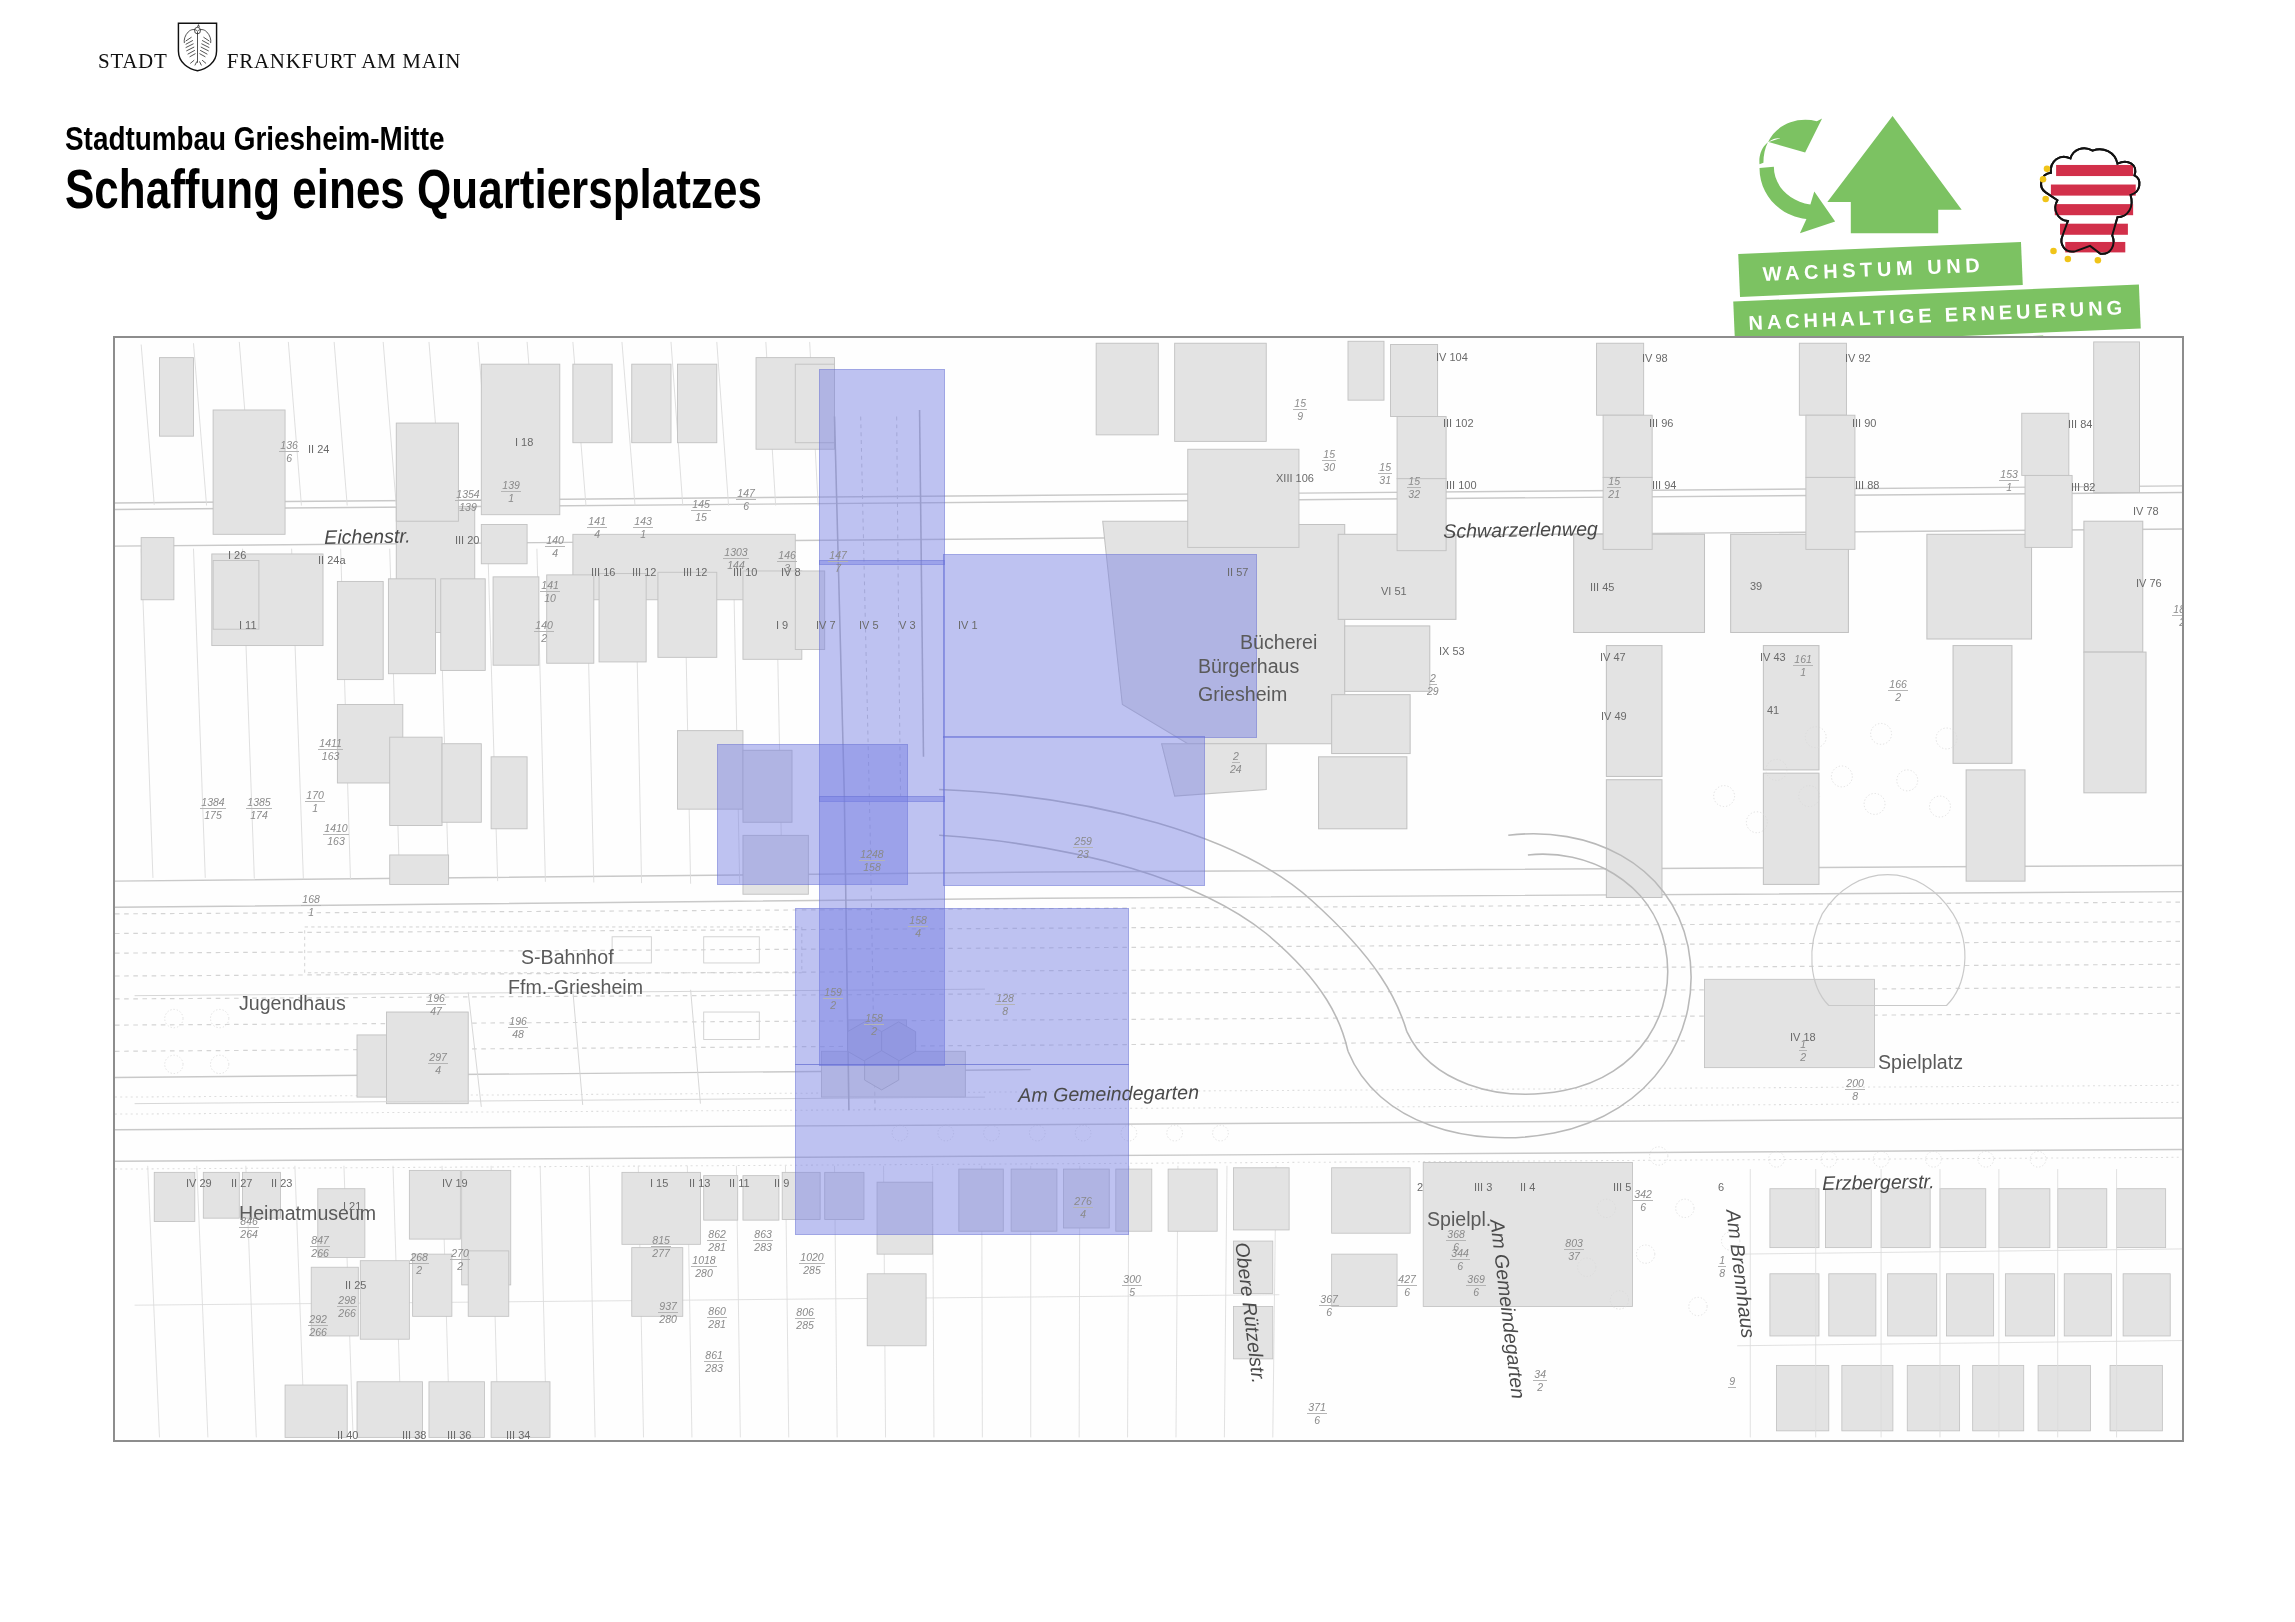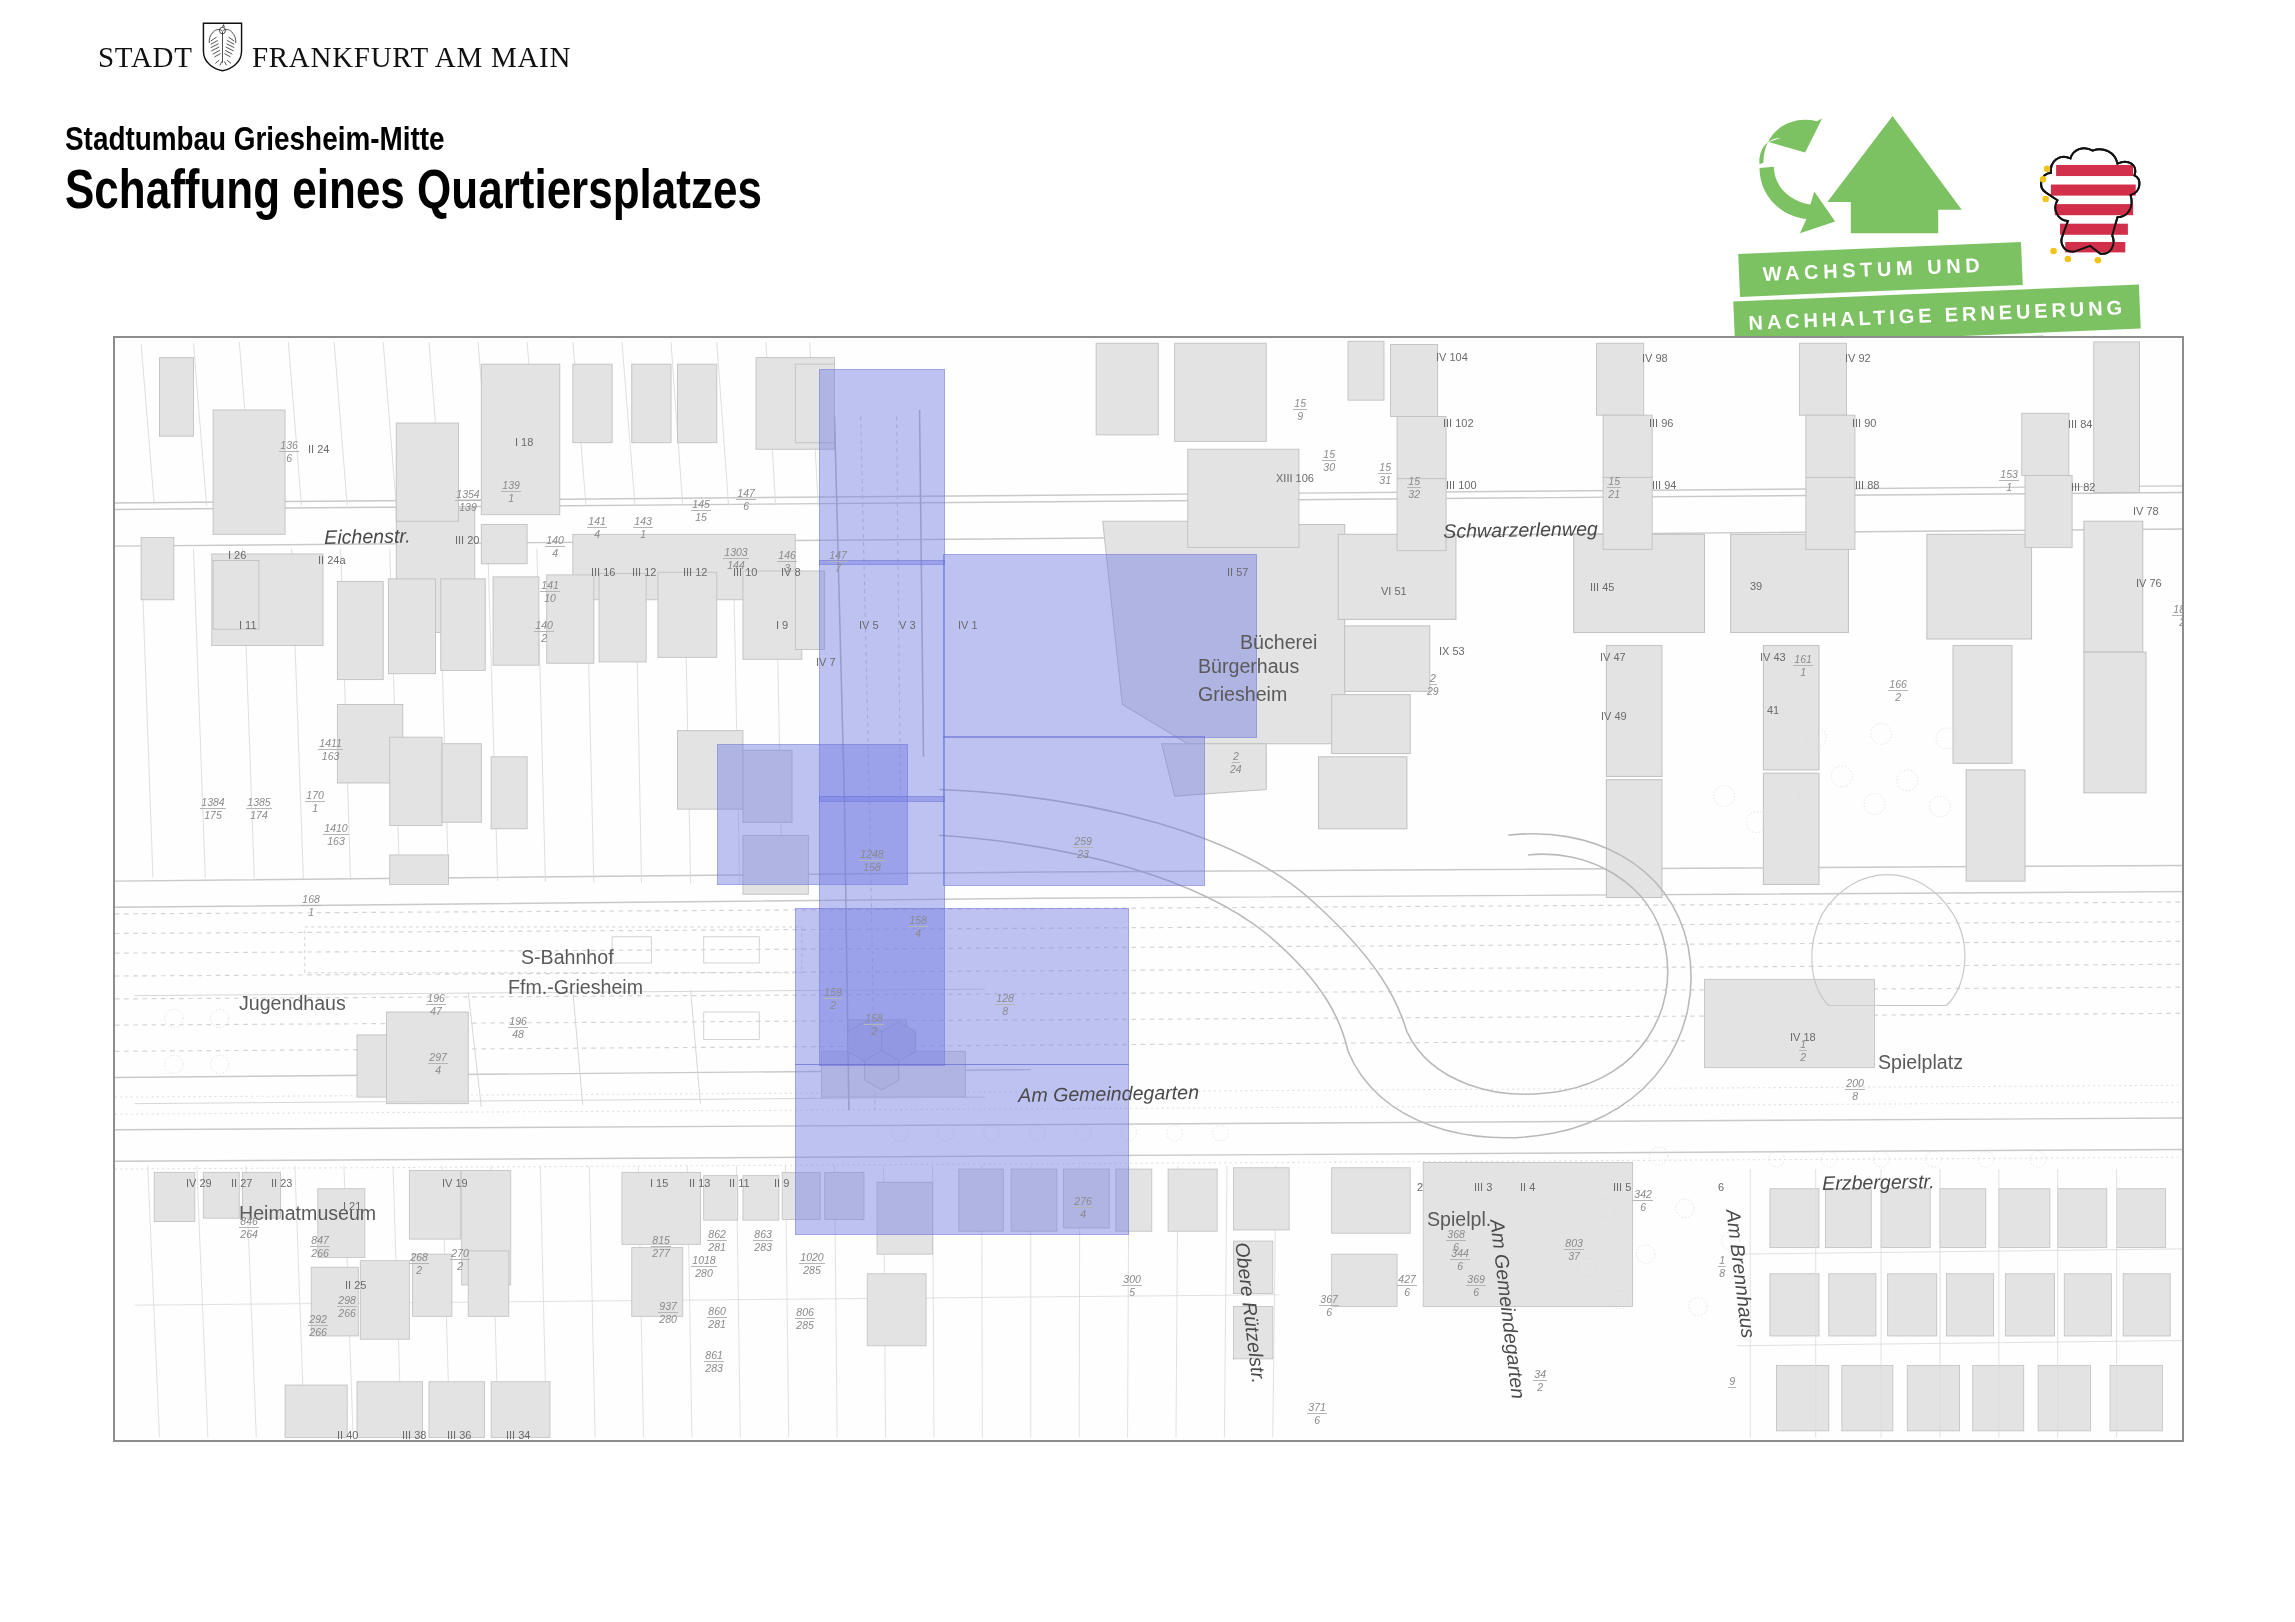--- a/index.html
+++ b/index.html
@@ -1,21 +1,21 @@
 <!DOCTYPE html>
 <html style="font-size:10.5px"><head>
 <meta charset="utf-8">
 <style>
   * { margin:0; padding:0; box-sizing:border-box; }
   html,body { width:2295px; height:1622px; background:#ffffff; font-family:"Liberation Sans", sans-serif; }
   .page { position:relative; width:2295px; height:1622px; background:#fff; overflow:hidden; }
 
   
   .city-logo { position:absolute; left:98px; top:25px; display:flex; align-items:flex-end; height:47px; }
-  .city-logo .w1, .city-logo .w2 { font-family:"Liberation Serif", serif; font-size:29px; letter-spacing:0.7px; color:#111; line-height:1; white-space:nowrap; }
+  .city-logo .w1, .city-logo .w2 { font-family:"Liberation Serif", serif; font-size:21px; letter-spacing:0.7px; color:#111; line-height:1; white-space:nowrap; }
   .crest { width:41px; height:50px; margin:0 9.2px 0 9.2px; position:relative; }
   .crest svg { display:block; }
 
   .title-sub { position:absolute; left:65px; top:119px; font-size:34px; font-weight:bold; color:#000;
                font-stretch:condensed; transform:scaleX(0.82); transform-origin:left center; white-space:nowrap; letter-spacing:0px; }
   .title-main { position:absolute; left:65px; top:157px; font-size:55px; font-weight:bold; color:#000;
                font-stretch:condensed; transform:scaleX(0.80); transform-origin:left center; white-space:nowrap; }
 
   
   .prog-logo { position:absolute; left:1734px; top:118px; width:458px; height:275px; }
@@ -514,21 +514,21 @@
           <div class="mlabel hnum" style="left: 113px; top: 211px;">I 26</div>
           <div class="mlabel hnum" style="left: 340px; top: 196px;">III 20</div>
           <div class="mlabel hnum" style="left: 400px; top: 98px;">I 18</div>
           <div class="mlabel hnum" style="left: 476px; top: 228px;">III 16</div>
           <div class="mlabel hnum" style="left: 517px; top: 228px;">III 12</div>
           <div class="mlabel hnum" style="left: 568px; top: 228px;">III 12</div>
           <div class="mlabel hnum" style="left: 618px; top: 228px;">III 10</div>
           <div class="mlabel hnum" style="left: 666px; top: 228px;">IV 8</div>
           <div class="mlabel hnum" style="left: 124px; top: 281px;">I 11</div>
           <div class="mlabel hnum" style="left: 661px; top: 281px;">I 9</div>
-          <div class="mlabel hnum" style="left: 701px; top: 281px; margin-top: 37px;">IV 7</div>
+          <div class="mlabel hnum" style="left: 701px; top: 281px;">IV 7</div>
           <div class="mlabel hnum" style="left: 744px; top: 281px;">IV 5</div>
           <div class="mlabel hnum" style="left: 784px; top: 281px;">V 3</div>
           <div class="mlabel hnum" style="left: 843px; top: 281px;">IV 1</div>
           <div class="mlabel hnum" style="left: 1302px; top: 843px;">2</div>
           <div class="mlabel hnum" style="left: 1359px; top: 843px;">III 3</div>
           <div class="mlabel hnum" style="left: 1405px; top: 843px;">II 4</div>
           <div class="mlabel hnum" style="left: 1498px; top: 843px;">III 5</div>
           <div class="mlabel hnum" style="left: 1603px; top: 843px;">6</div>
           <div class="mlabel hnum" style="left: 1675px; top: 693px;">IV 18</div>
           <div class="mlabel parcel" style="left: 164px; top: 101px;"><div style="border-bottom: 0.7px solid rgb(181, 181, 181); display: inline-block; padding: 0px 1.3px;">136</div><div>6</div></div>

